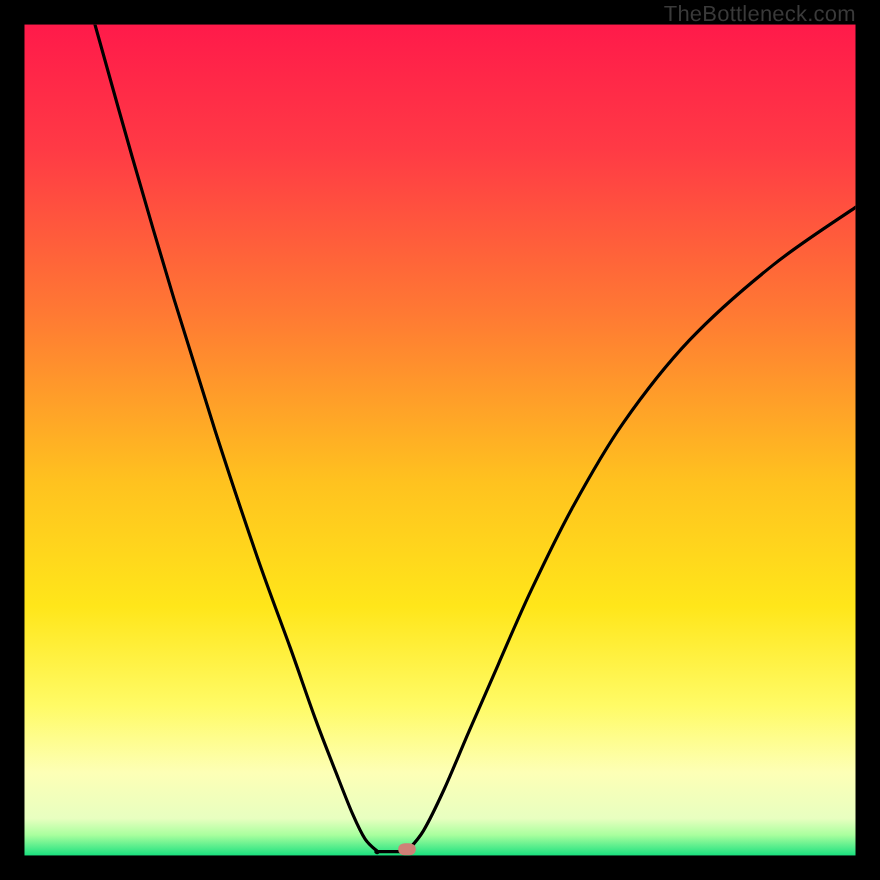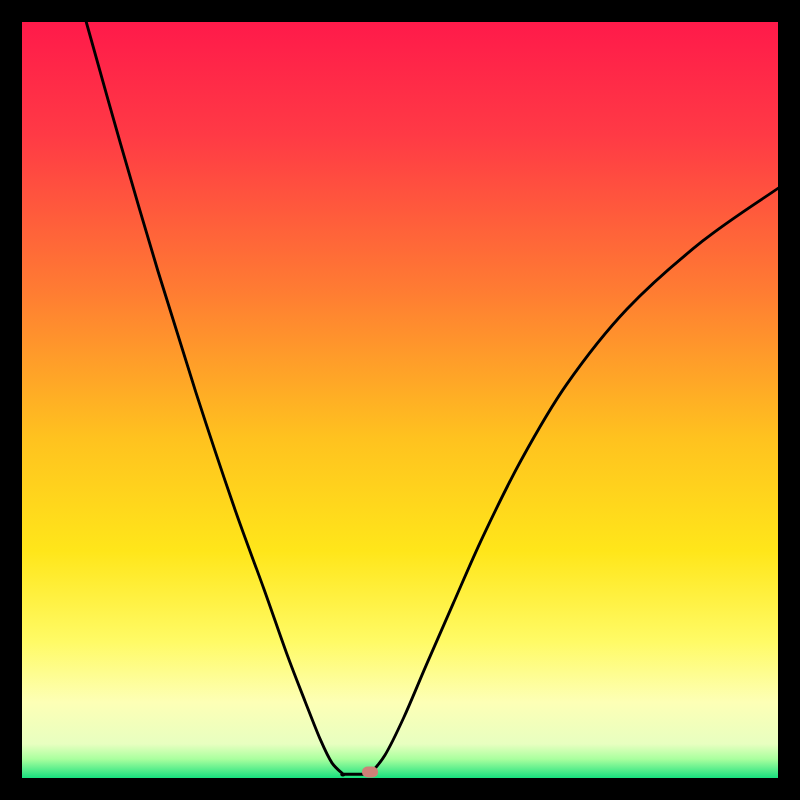--- a/index.html
+++ b/index.html
@@ -48,20 +48,21 @@
     height: 11px;
     background: #cf8077;
     border-radius: 6px / 5px;
     transform: translate(-50%, -50%);
   }
 </style>
 </head>
 <body>
 
 <div class="frame">
+  <div class="watermark">TheBottleneck.com</div>
   <div class="plot">
     <svg class="bg-gradient" viewBox="0 0 100 100" preserveAspectRatio="none">
       <defs>
         <linearGradient id="grad" x1="0" y1="0" x2="0" y2="1">
             <stop offset="0%" stop-color="#ff1a4a"></stop>
             <stop offset="15%" stop-color="#ff3a45"></stop>
             <stop offset="35%" stop-color="#ff7a33"></stop>
             <stop offset="55.00000000000001%" stop-color="#ffc21f"></stop>
             <stop offset="70%" stop-color="#ffe61a"></stop>
             <stop offset="82%" stop-color="#fffb66"></stop>

